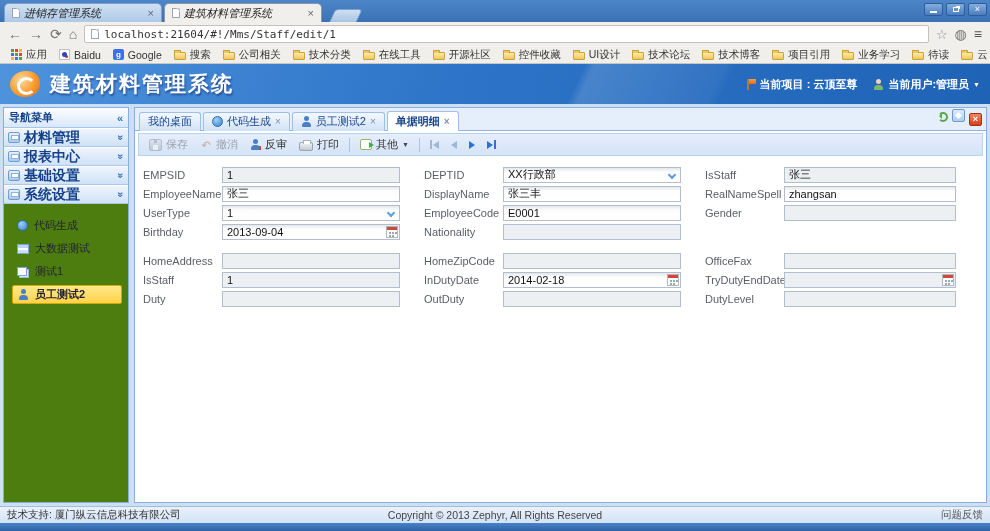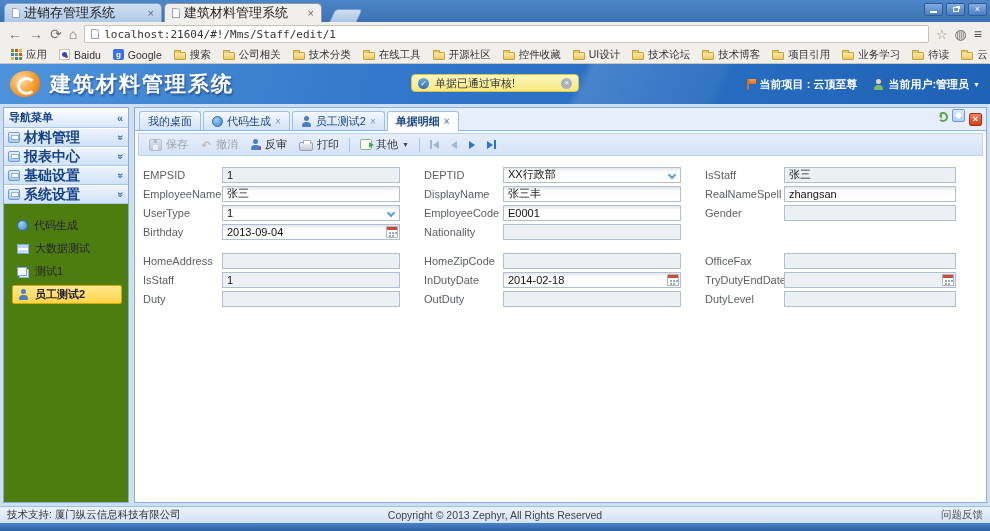--- a/index.html
+++ b/index.html
@@ -4,21 +4,21 @@
 <style>
   * { box-sizing:border-box; margin:0; padding:0; }
   html,body { width:990px; height:531px; overflow:hidden; }
   body { font-family:"Liberation Sans","DejaVu Sans",sans-serif; background:#cfdff2; position:relative; }
 
   
   .btabbar { height:22px; background:linear-gradient(#4d86c8,#3a72b4); display:flex; align-items:flex-end; padding-left:4px; position:relative; }
   .btab { height:19px; display:flex; align-items:center; gap:4px; padding:0 7px; border-radius:5px 5px 0 0; width:158px; }
   .btab.inactive { background:linear-gradient(#cfe0f2,#aec9e8); border:1px solid #7fa0cc; border-bottom:none; color:#223; }
   .btab.active { background:#f1efec; border:1px solid #8898ac; border-bottom:none; }
-  .btab-title { font-size:13px; flex:1; white-space:nowrap; overflow:hidden; color:#222; }
+  .btab-title { font-size:11px; flex:1; white-space:nowrap; overflow:hidden; color:#222;font-style:italic; }
   .btab-close { color:#667; font-size:11px; line-height:1; cursor:default; }
   .newtab { width:28px; height:13px; background:linear-gradient(#cfe0f2,#a8c4e4); border:1px solid #7fa0cc; border-bottom:none; border-radius:4px 4px 0 0; margin:0 0 0 8px; transform:skewX(-25deg); }
   .winctrls { position:absolute; right:3px; top:3px; display:flex; gap:3px; }
   .winbtn { width:19px; height:13px; border:1px solid #2c5c9c; border-radius:2px; background:linear-gradient(#85aede,#4a7cc0); display:flex; align-items:center; justify-content:center; color:#fff; font-size:9px; line-height:1; }
   .winbtn .minbar { width:7px; height:2px; background:#fff; margin-top:5px; }
   .winbtn .restbox { width:6px; height:5px; border:1px solid #fff; box-shadow:2px -2px 0 -1px #fff; }
 
   .addrbar { height:24px; background:#f1efec; display:flex; align-items:center; gap:7px; padding:0 8px; }
   .navglyph { color:#6e6e6c; font-size:14px; line-height:1; }
   .urlbox { flex:1; height:18px; background:#fff; border:1px solid #c6c2ba; border-radius:2px; display:flex; align-items:center; gap:5px; padding:0 6px; }
@@ -258,25 +258,20 @@
         <span class="bm-label">云</span>
       </span>
     </span>
   <span class="bookspacer"></span>
 
 </div>
 
 <div class="appheader">
   <div class="logo"></div>
   <div class="apptitle">建筑材料管理系统</div>
-  <div class="notif">
-    <span class="ic check-circle-icon"></span>
-    <span class="notif-text">单据已通过审核!</span>
-    <span class="ic notif-close-icon"></span>
-  </div>
   <div class="hdr-right">
     <span class="hdr-item">
       <span class="ic flag-icon"></span>
       <span>当前项目 : 云顶至尊</span>
     </span>
     <span class="hdr-item">
       <span class="ic user-icon"></span>
       <span>当前用户:管理员</span>
       <span class="ddcaret">▼</span>
     </span>
@@ -327,21 +322,21 @@
           <div class="sub-item selected">
             <span class="ic employee-icon"></span>
             <span class="sub-label">员工测试2</span>
           </div>
         </div>
       </div>
   </div>
 
   <div class="main">
     <div class="tabstrip">
-      <div style="display:flex;align-items:flex-start;gap:2px;">
+      <div style="display:flex;align-items:center;gap:2px;">
           <div class="wtab">
             <span class="wtab-label">我的桌面</span>
           </div>
           <div class="wtab">
             <span class="ic codegen-icon"></span>
             <span class="wtab-label">代码生成</span>
             <span class="wtab-close">×</span>
           </div>
           <div class="wtab">
             <span class="ic employee-icon"></span>

